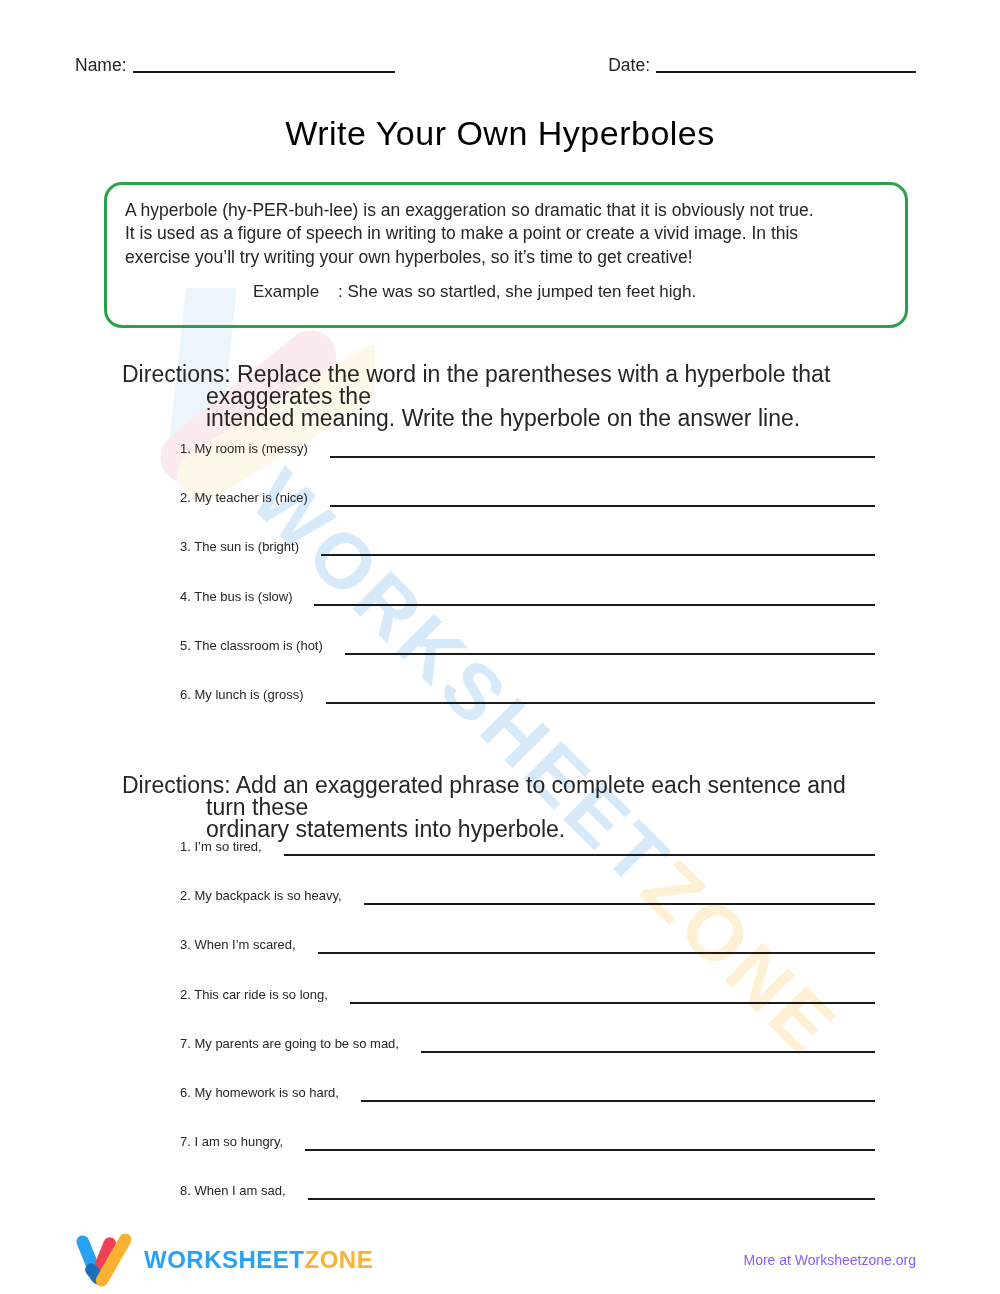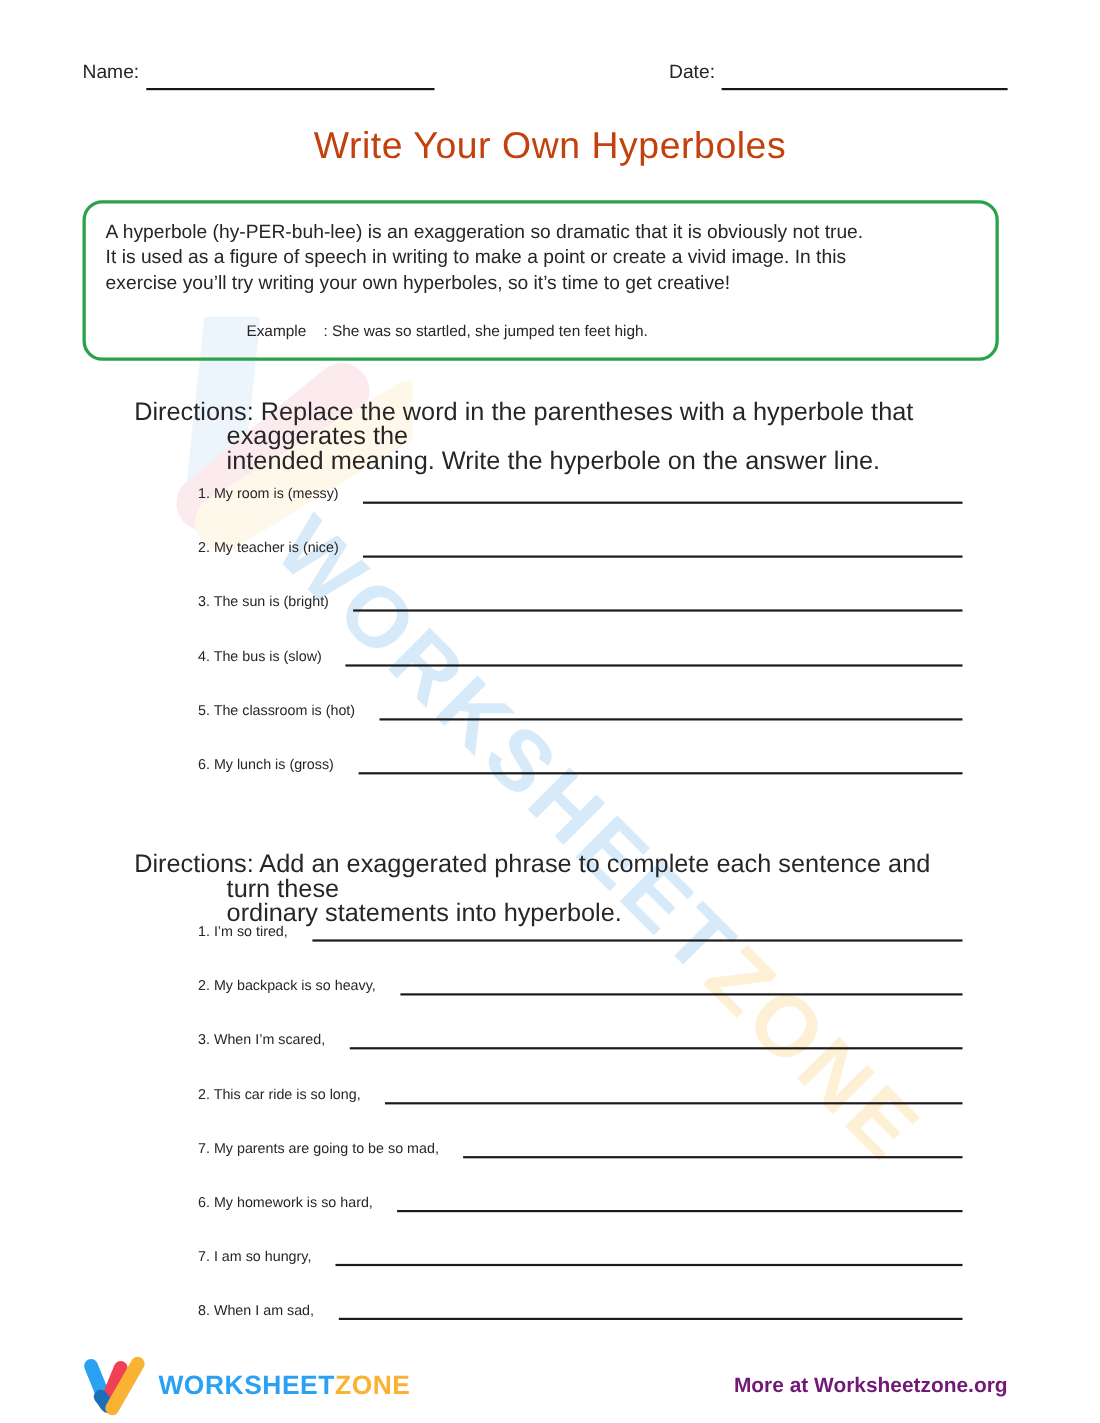--- a/index.html
+++ b/index.html
@@ -37,59 +37,59 @@
   
   .content { position: absolute; inset: 0; z-index: 1; }
 
   .header-row {
     position: absolute;
     top: 55px; left: 75px; right: 84px;
     display: flex;
     justify-content: space-between;
     font-size: 17.5px;
   }
-  .header-field { display: flex; align-items: flex-end; }
+  .header-field { display: flex; align-items: center; }
   .header-field .label { white-space: pre; }
   .blank-line {
     display: inline-block;
     border-bottom: 2px solid #161616;
     transform: translateY(6px);
   }
   .name-line { width: 262px; margin-left: 6px; }
   .date-line { width: 260px; margin-left: 6px; }
 
   .page-title {
     position: absolute;
     top: 114px; left: 0; right: 0;
     text-align: center;
     font-size: 34px;
     font-weight: 500;
-    color: #c2410c;
+    color: #000000;
     letter-spacing: 0.5px;
   }
 
   .intro-box {
     position: absolute;
-    top: 182px; left: 75px; right: 92px;
+    top: 182px; left: 104px; right: 92px;
     height: 146px;
     border: 3px solid #2aa24b;
     border-radius: 18px;
     padding: 14px 18px 0 18px;
     background: transparent;
   }
   .intro-paragraph {
     font-size: 17.5px;
     line-height: 23.4px;
     white-space: pre-line;
     color: #272525;
   }
   .intro-example {
-    margin-top: 23px;
+    margin-top: 13px;
     margin-left: 128px;
-    font-size: 14px;
+    font-size: 17px;
     white-space: pre;
   }
 
   .directions {
     position: absolute;
     left: 122px; right: 110px;
     font-size: 23px;
     line-height: 22px;
     white-space: pre-line;
     padding-left: 84px;
@@ -131,23 +131,22 @@
   .brand-text {
     margin-left: 10px;
     font-size: 24px;
     font-weight: 700;
     letter-spacing: 0.5px;
   }
   .brand-text .bt-blue { color: #2aa1f3; }
   .brand-text .bt-orange { color: #f9b233; }
   .more-text {
     margin-left: auto;
-    font-size: 19px;
-    color: #701a75;
-    font-weight: bold;
+    font-size: 14px;
+    color: #8b5cf6;
   }
 </style>
 </head>
 <body>
 
 <div class="page">
 
   <div class="wm-layer">
     <svg class="wm-logo" width="250" height="230" viewBox="0 0 64 56">
       <g transform="rotate(28 32 28)" stroke-linecap="round" fill="none">

